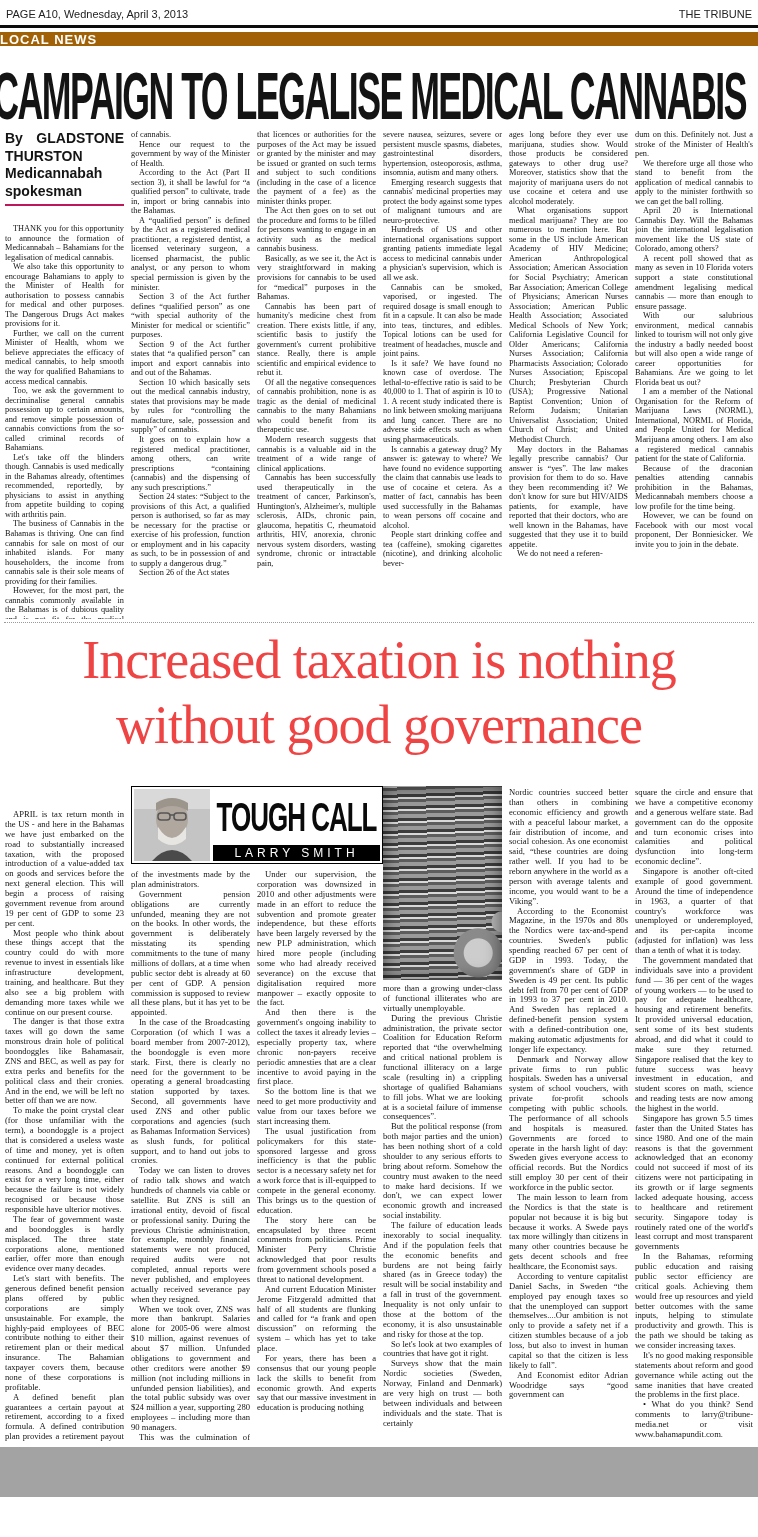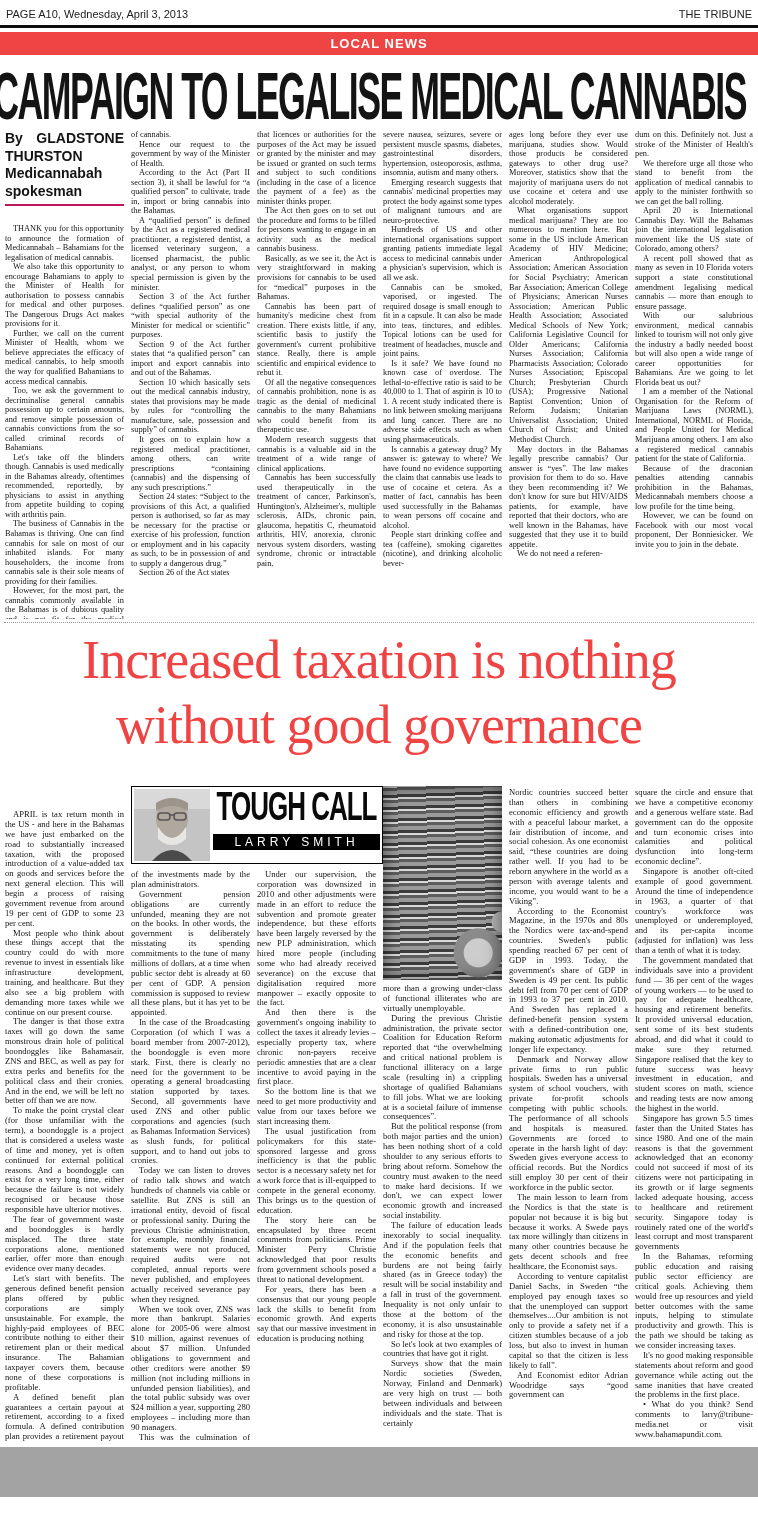--- a/index.html
+++ b/index.html
@@ -4,22 +4,22 @@
 <style>
   html,body{margin:0;padding:0;background:#e8e8e8;}
   .page{position:relative;width:758px;height:1537px;background:#fff;margin:0 auto;
         font-family:"Liberation Serif", serif;color:#141414;overflow:hidden;}
 
   
   .top-strip{position:absolute;top:8px;left:6px;right:6px;display:flex;
              justify-content:space-between;font-family:"Liberation Sans",sans-serif;
              font-size:11px;color:#222;}
   .top-rule{position:absolute;top:25px;left:0;right:0;height:3px;background:#0c0c0c;}
-  .section-bar{position:absolute;top:32px;left:0;right:0;height:23px;background:#ef4444;
-               display:flex;align-items:center;justify-content:center;}
+  .section-bar{position:absolute;top:32px;left:0;right:0;height:14px;background:#a16207;
+               display:flex;align-items:center;}
   .section-bar span{color:#fff;font-family:"Liberation Sans",sans-serif;font-weight:bold;
                     font-size:13px;letter-spacing:1px;}
 
   
   .headline1{position:absolute;top:58px;left:0;width:666px;height:72px;overflow:visible;}
   .headline1 span{display:block;text-align:center;white-space:nowrap;
                   font-family:"Liberation Sans",sans-serif;font-weight:bold;
                   font-size:35px;letter-spacing:-1.5px;transform:scale(1.02,1.92);
                   transform-origin:50% 0;}
 
@@ -43,21 +43,21 @@
   
   .headline2{position:absolute;top:628px;left:0;width:758px;text-align:center;
              font-family:"Liberation Serif",serif;font-size:54px;line-height:1.2;
              letter-spacing:-1px;color:#ef4444;}
 
   
   .logo-box{position:absolute;left:126px;top:0;width:252px;height:78px;
             border:1px solid #000;background:#fff;box-sizing:border-box;
             display:flex;padding:2px;}
   .portrait{width:76px;height:100%;flex:none;background:#cfcfcf;overflow:hidden;}
-  .logo-right{flex:1;display:flex;flex-direction:column;justify-content:center;
+  .logo-right{flex:1;display:flex;flex-direction:column;justify-content:flex-end;
               padding-left:3px;min-width:0;}
   .logo-title{font-family:"Liberation Sans",sans-serif;font-weight:bold;font-size:26px;
               letter-spacing:-1px;white-space:nowrap;transform:scale(1.0,1.55);
               transform-origin:50% 100%;text-align:center;color:#0a0a0a;}
   .logo-author{margin-top:3px;background:#000;color:#fff;text-align:center;
                font-family:"Liberation Sans",sans-serif;font-size:12px;
                letter-spacing:4px;padding:1px 0;}
 
   
   .coins-photo{position:absolute;left:378px;top:0;width:119px;height:194px;
@@ -200,20 +200,21 @@
         <p>Today we can listen to droves of radio talk shows and watch hundreds of channels via cable or satellite. But ZNS is still an irrational entity, devoid of fiscal or professional sanity. During the previous Christie administration, for example, monthly financial statements were not produced, required audits were not completed, annual reports were never published, and employees actually received severance pay when they resigned.</p>
         <p>When we took over, ZNS was more than bankrupt. Salaries alone for 2005-06 were almost $10 million, against revenues of about $7 million. Unfunded obligations to government and other creditors were another $9 million (not including millions in unfunded pension liabilities), and the total public subsidy was over $24 million a year, supporting 280 employees – including more than 90 managers.</p>
         <p>This was the culmination of decades of outrageous political abuse and wholesale financial irresponsibility.</p>
       </div>
     <div class="ncol rule c2" style="top:84px">
         <p>Under our supervision, the corporation was downsized in 2010 and other adjustments were made in an effort to reduce the subvention and promote greater independence, but these efforts have been largely reversed by the new PLP administration, which hired more people (including some who had already received severance) on the excuse that digitalisation required more manpower – exactly opposite to the fact.</p>
         <p>And then there is the government's ongoing inability to collect the taxes it already levies – especially property tax, where chronic non-payers receive periodic amnesties that are a clear incentive to avoid paying in the first place.</p>
         <p>So the bottom line is that we need to get more productivity and value from our taxes before we start increasing them.</p>
         <p>The usual justification from policymakers for this state-sponsored largesse and gross inefficiency is that the public sector is a necessary safety net for a work force that is ill-equipped to compete in the general economy. This brings us to the question of education.</p>
         <p>The story here can be encapsulated by three recent comments from politicians. Prime Minister Perry Christie acknowledged that poor results from government schools posed a threat to national development.</p>
+        <p>And current Education Minister Jerome Fitzgerald admitted that half of all students are flunking and called for “a frank and open discussion” on reforming the system – which has yet to take place.</p>
         <p>For years, there has been a consensus that our young people lack the skills to benefit from economic growth. And experts say that our massive investment in education is producing nothing</p>
       </div>
 
     <div class="coins-photo"></div>
 
     <div class="ncol cont rule c3" style="top:198px">
         <p>more than a growing under-class of functional illiterates who are virtually unemployable.</p>
         <p>During the previous Christie administration, the private sector Coalition for Education Reform reported that “the overwhelming and critical national problem is functional illiteracy on a large scale (resulting in) a crippling shortage of qualified Bahamians to fill jobs. What we are looking at is a societal failure of immense consequences”.</p>
         <p>But the political response (from both major parties and the union) has been nothing short of a cold shoulder to any serious efforts to bring about reform. Somehow the country must awaken to the need to make hard decisions. If we don't, we can expect lower economic growth and increased social instability.</p>
         <p>The failure of education leads inexorably to social inequality. And if the population feels that the economic benefits and burdens are not being fairly shared (as in Greece today) the result will be social instability and a fall in trust of the government. Inequality is not only unfair to those at the bottom of the economy, it is also unsustainable and risky for those at the top.</p>

